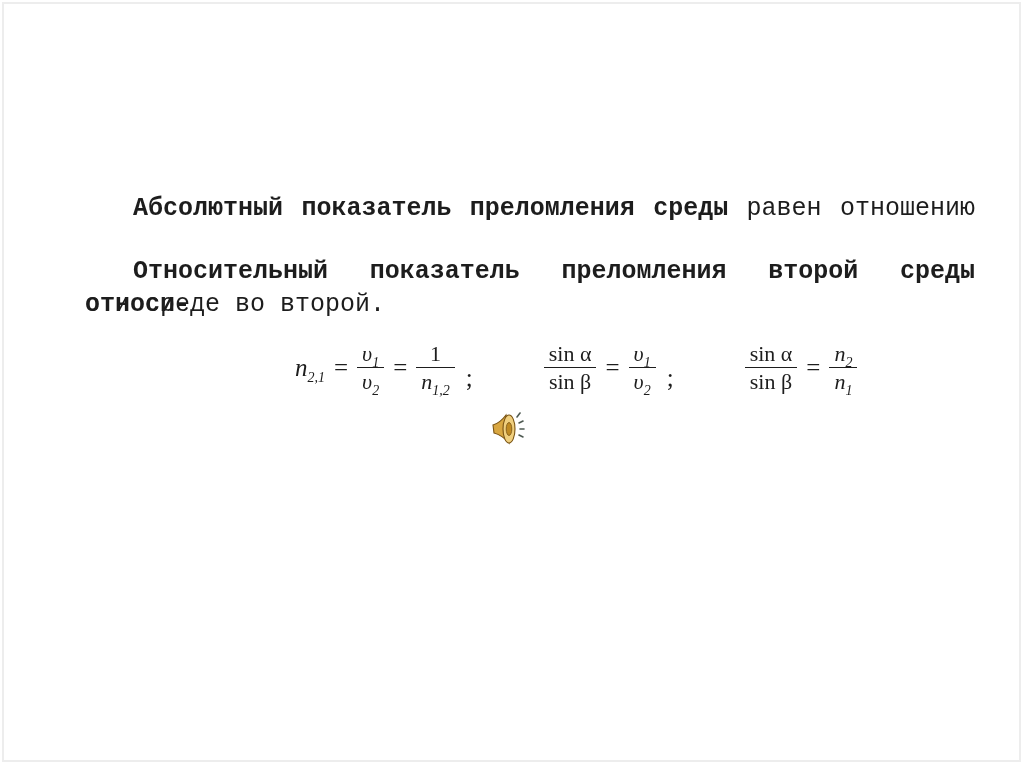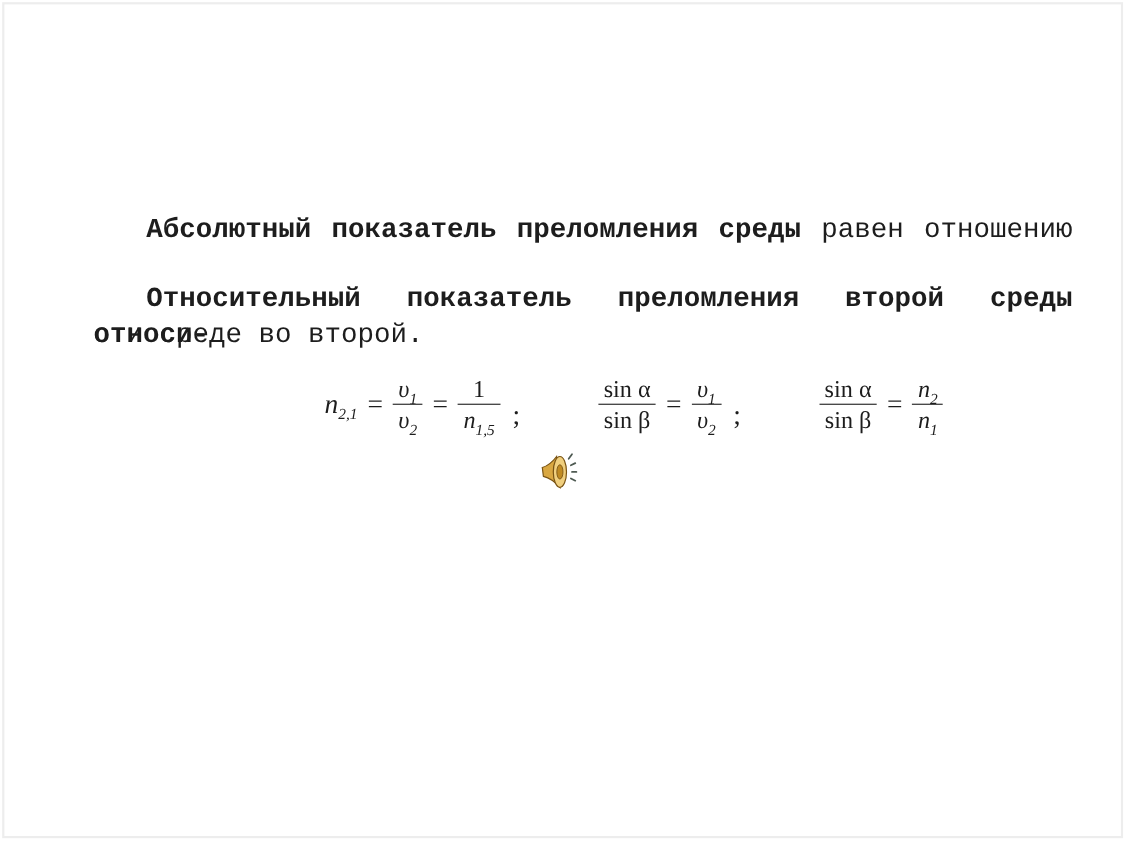--- a/index.html
+++ b/index.html
@@ -110,21 +110,21 @@
     <div class="formula">
       <span><span class="mvar">n</span><sub class="ms">2,1</sub></span>
       <span class="meq">=</span>
       <span class="frac">
         <span class="num"><i>υ</i><sub class="ms">1</sub></span>
         <span class="den"><i>υ</i><sub class="ms">2</sub></span>
       </span>
       <span class="meq">=</span>
       <span class="frac">
         <span class="num fn">1</span>
-        <span class="den"><i>n</i><sub class="ms">1,5</sub></span>
+        <span class="den"><i>n</i><sub class="ms">1,2</sub></span>
       </span>
       <span class="semi">;</span>
     </div>
 
     <div class="formula">
       <span class="frac">
         <span class="num fn">sin α</span>
         <span class="den fn">sin β</span>
       </span>
       <span class="meq">=</span>

